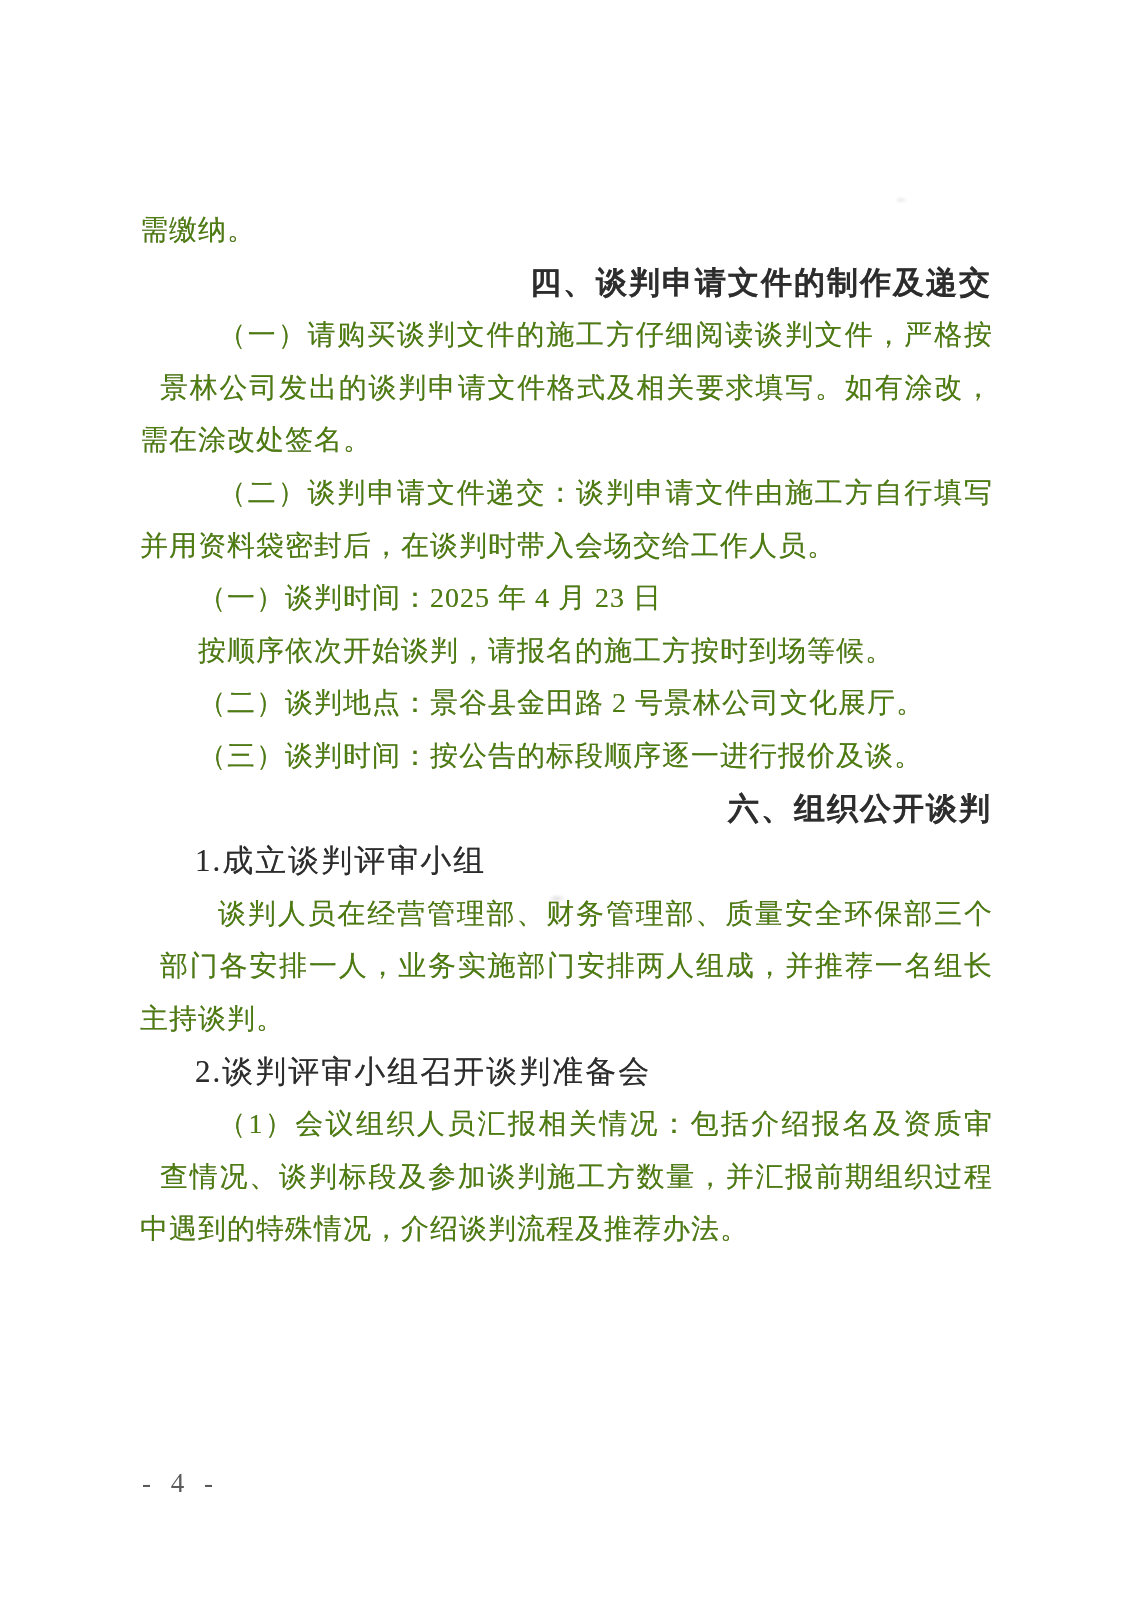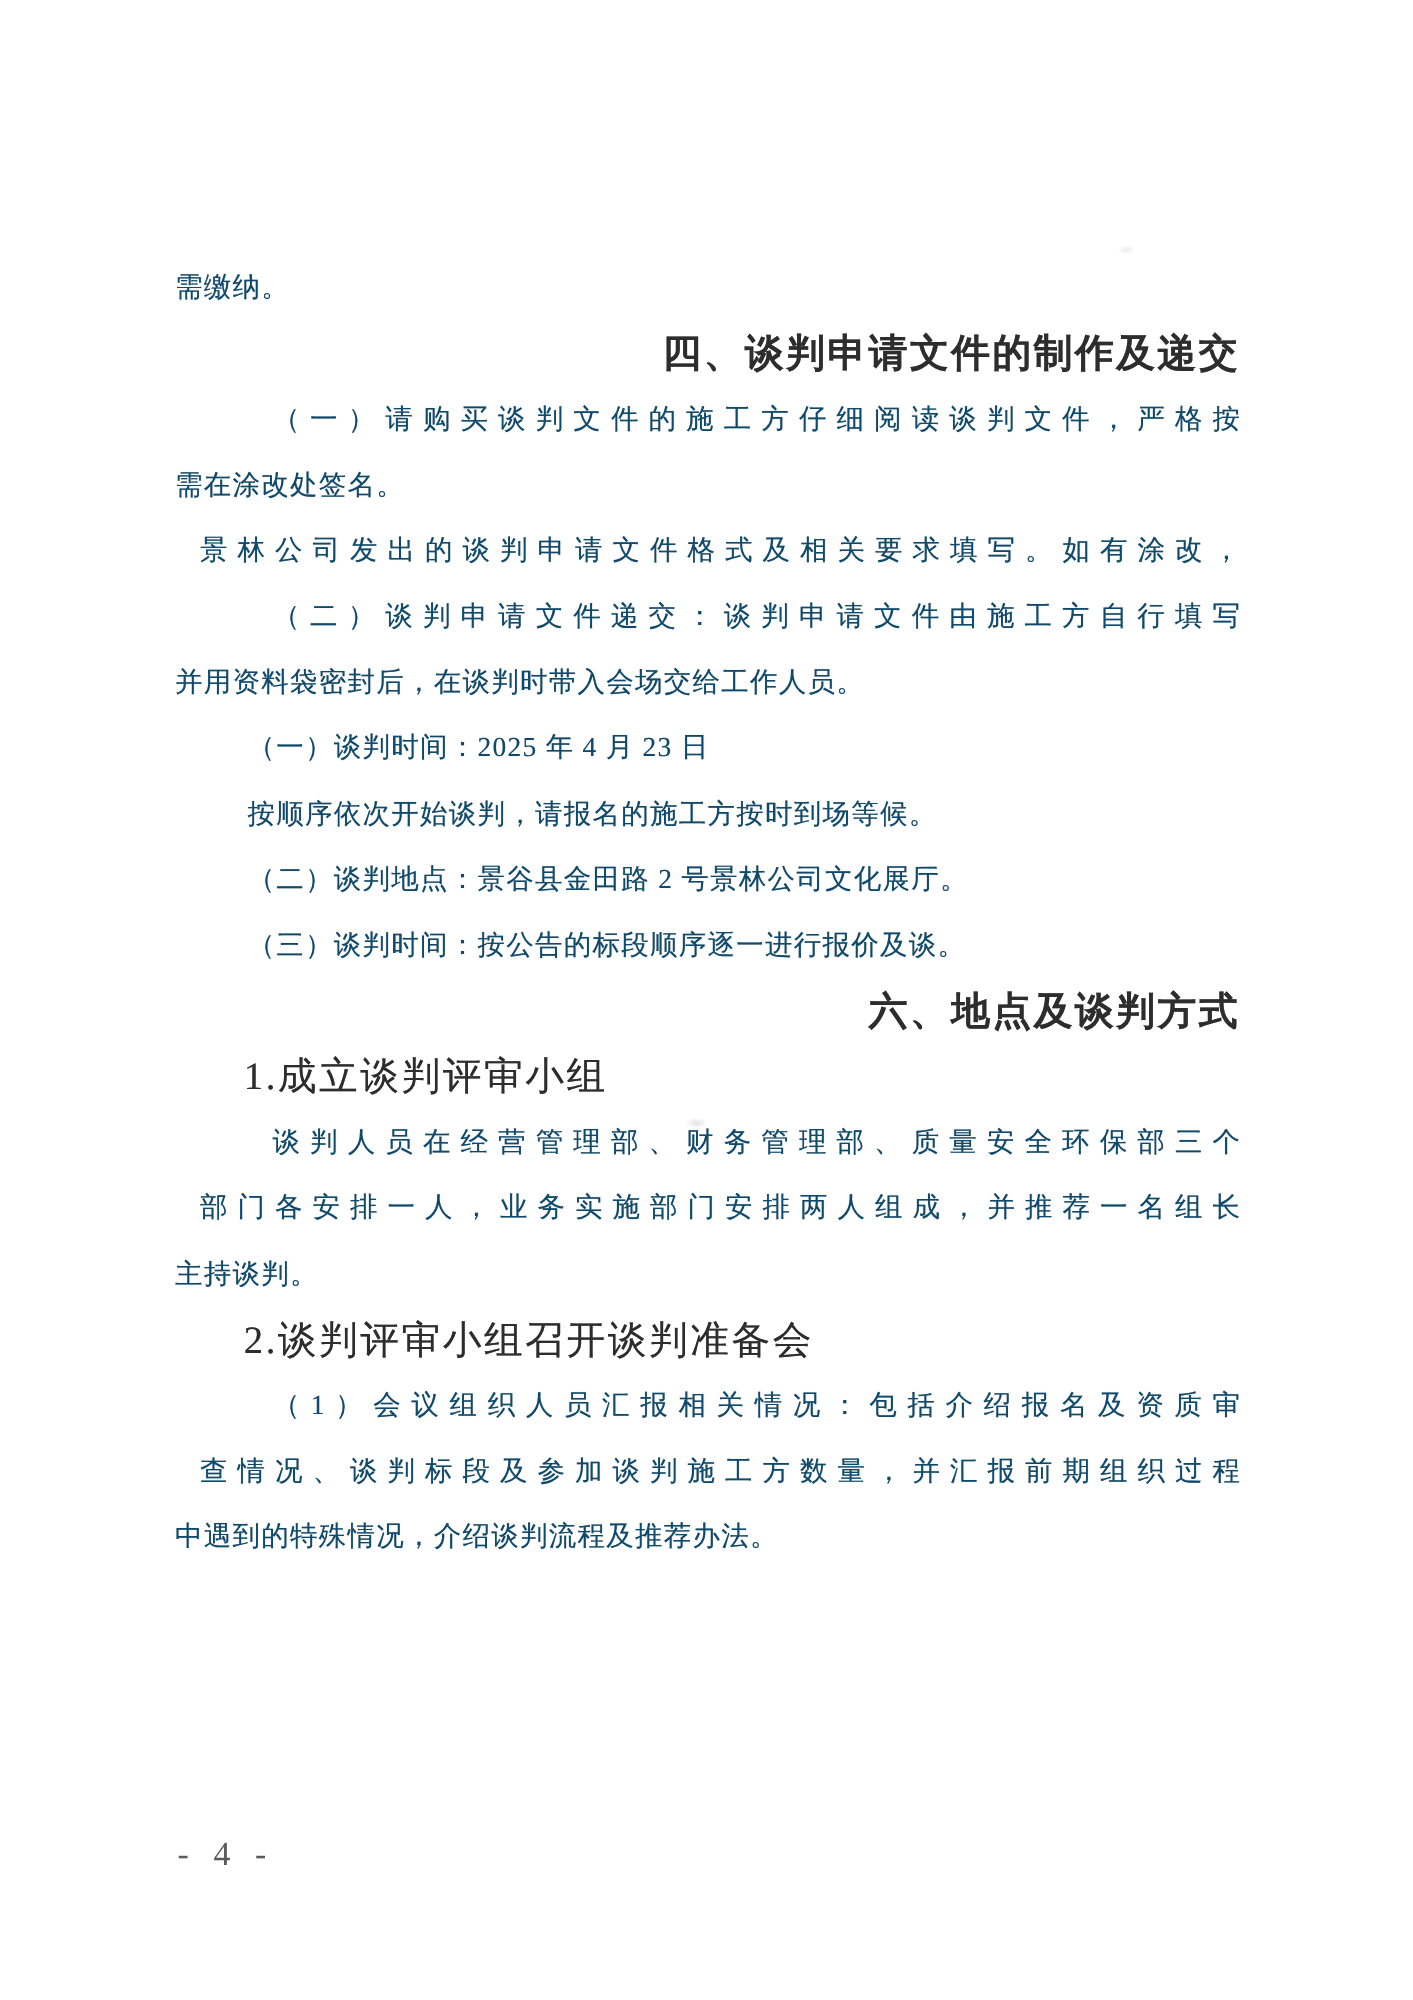--- a/index.html
+++ b/index.html
@@ -17,22 +17,22 @@
   }
   .textblock {
     position: absolute;
     left: 140px;
     top: 204px;
     width: 852px;
   }
   .line {
     display: block;
     line-height: 52.6px;
-    font-size: 22px;
-    color: #0c4a6e;
+    font-size: 28px;
+    color: #4d7c0f;
     white-space: nowrap;
     letter-spacing: 1px;
     text-shadow: 0 0 0.6px rgba(80,80,80,0.55);
     font-family: "Liberation Serif", serif;
   }
   .line.justify {
     white-space: normal;
     letter-spacing: 0;
     text-align: justify;
     text-align-last: justify;
@@ -90,29 +90,29 @@
   }
 </style>
 </head>
 <body>
 
 <div class="page">
   <div class="textblock" id="textblock">
       <div class="line">需缴纳。</div>
       <div class="line heading indent">四、谈判申请文件的制作及递交</div>
       <div class="line indent justify">（一）请购买谈判文件的施工方仔细阅读谈判文件，严格按</div>
+      <div class="line justify">景林公司发出的谈判申请文件格式及相关要求填写。如有涂改，</div>
       <div class="line">需在涂改处签名。</div>
-      <div class="line justify">景林公司发出的谈判申请文件格式及相关要求填写。如有涂改，</div>
       <div class="line indent justify">（二）谈判申请文件递交：谈判申请文件由施工方自行填写</div>
       <div class="line">并用资料袋密封后，在谈判时带入会场交给工作人员。</div>
       <div class="line indent">（一）谈判时间：2025 年 4 月 23 日</div>
       <div class="line indent">按顺序依次开始谈判，请报名的施工方按时到场等候。</div>
       <div class="line indent">（二）谈判地点：景谷县金田路 2 号景林公司文化展厅。</div>
       <div class="line indent">（三）谈判时间：按公告的标段顺序逐一进行报价及谈。</div>
-      <div class="line heading indent">六、地点及谈判方式</div>
+      <div class="line heading indent">六、组织公开谈判</div>
       <div class="line subheading">1.成立谈判评审小组</div>
       <div class="line indent justify">谈判人员在经营管理部、财务管理部、质量安全环保部三个</div>
       <div class="line justify">部门各安排一人，业务实施部门安排两人组成，并推荐一名组长</div>
       <div class="line">主持谈判。</div>
       <div class="line subheading">2.谈判评审小组召开谈判准备会</div>
       <div class="line indent justify">（1）会议组织人员汇报相关情况：包括介绍报名及资质审</div>
       <div class="line justify">查情况、谈判标段及参加谈判施工方数量，并汇报前期组织过程</div>
       <div class="line">中遇到的特殊情况，介绍谈判流程及推荐办法。</div>
     </div>
   <div class="artifact a1"></div>

